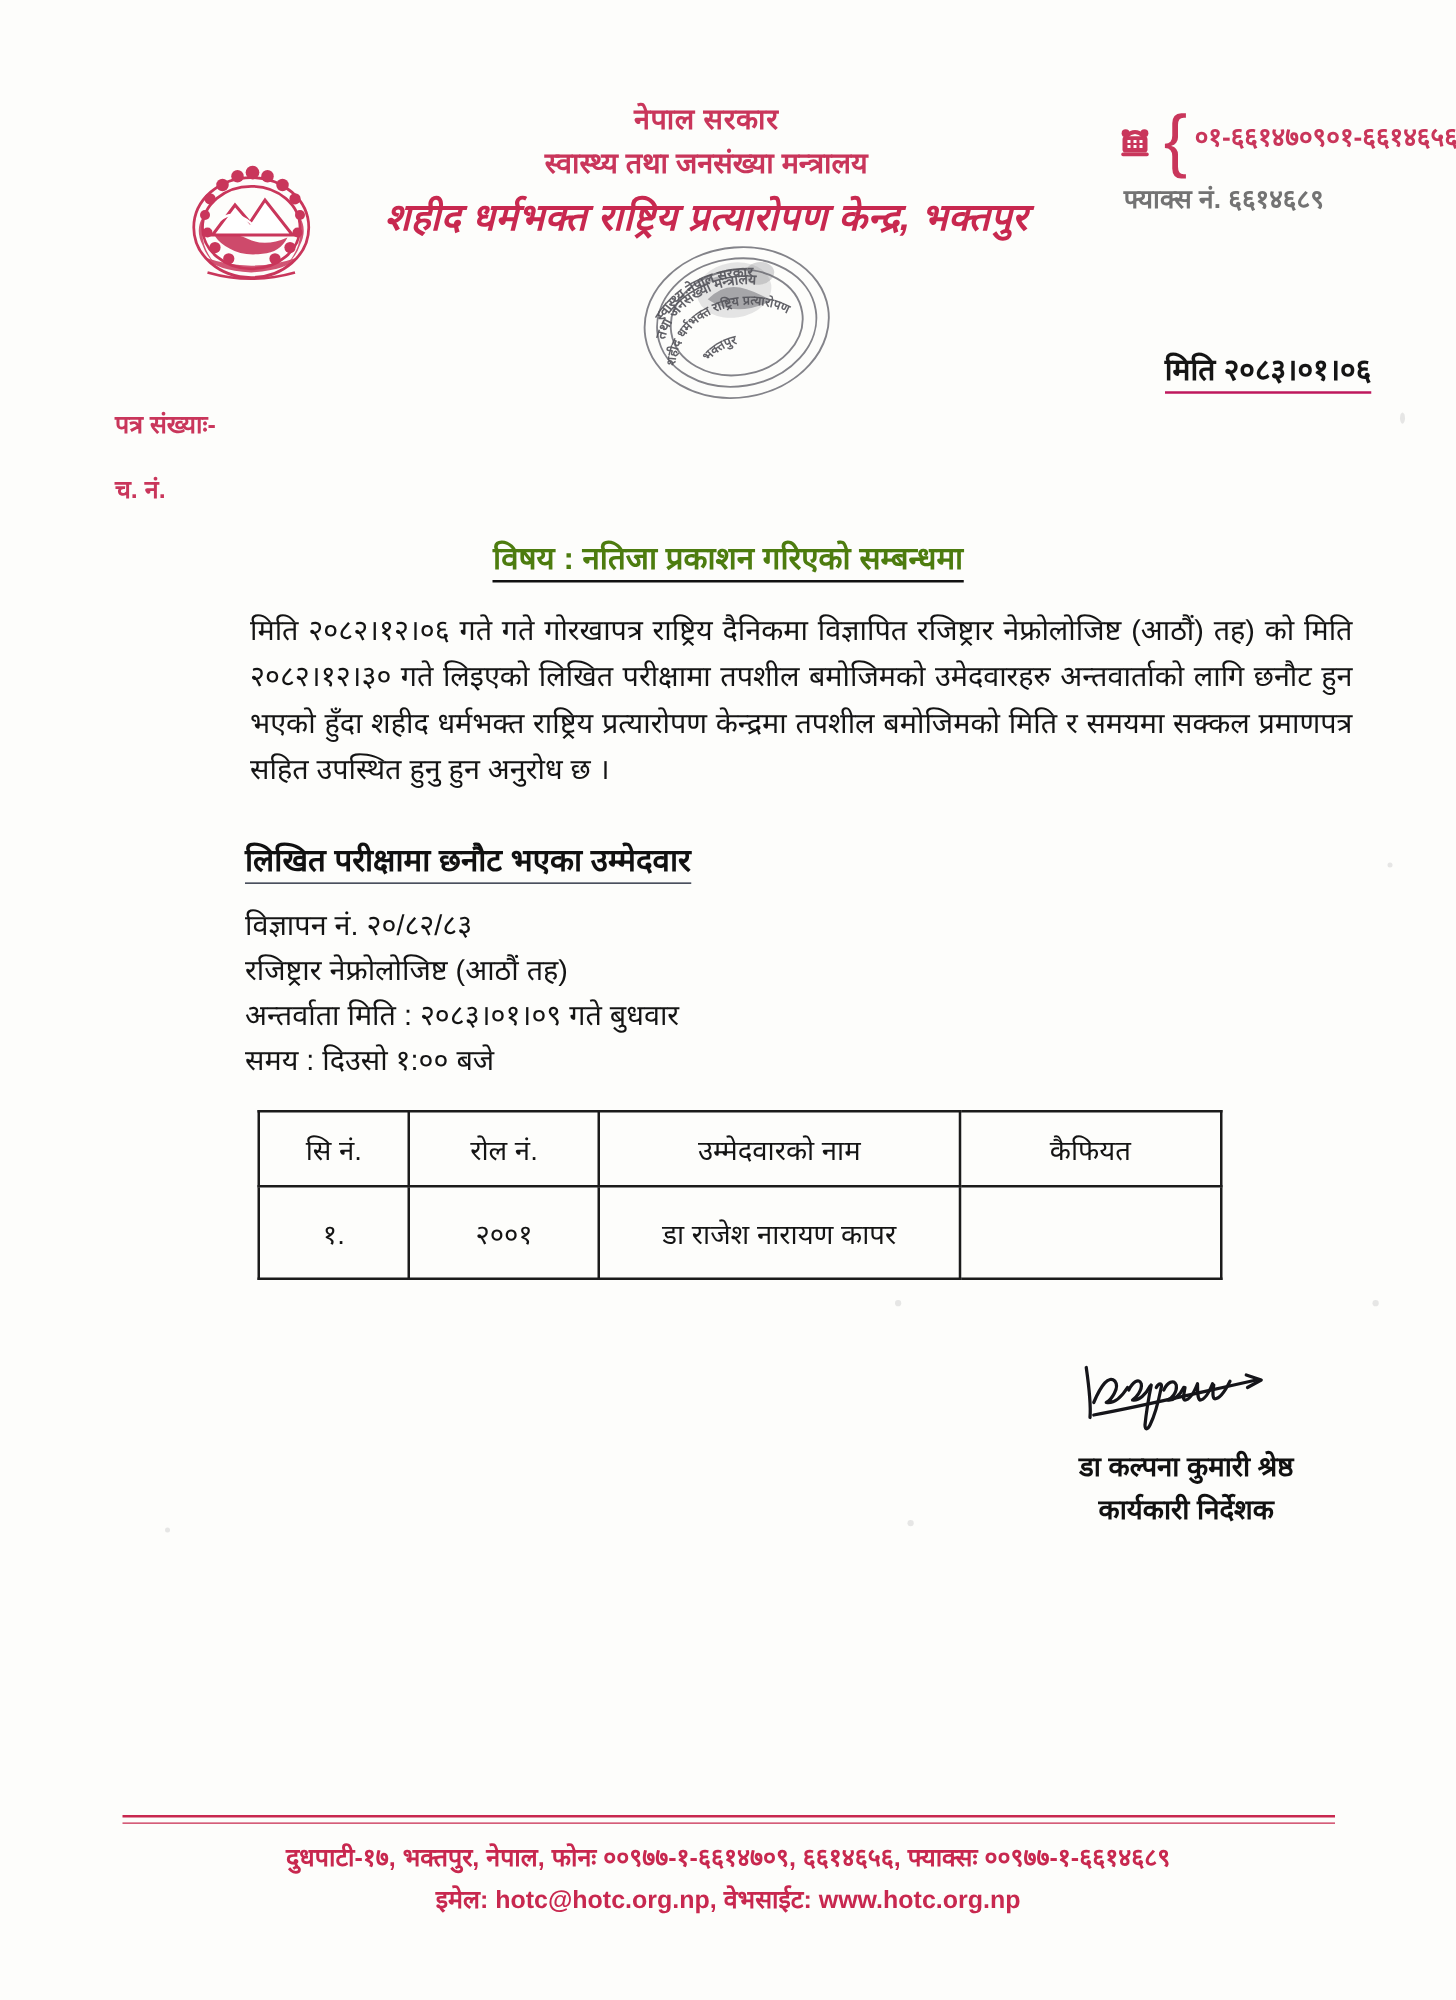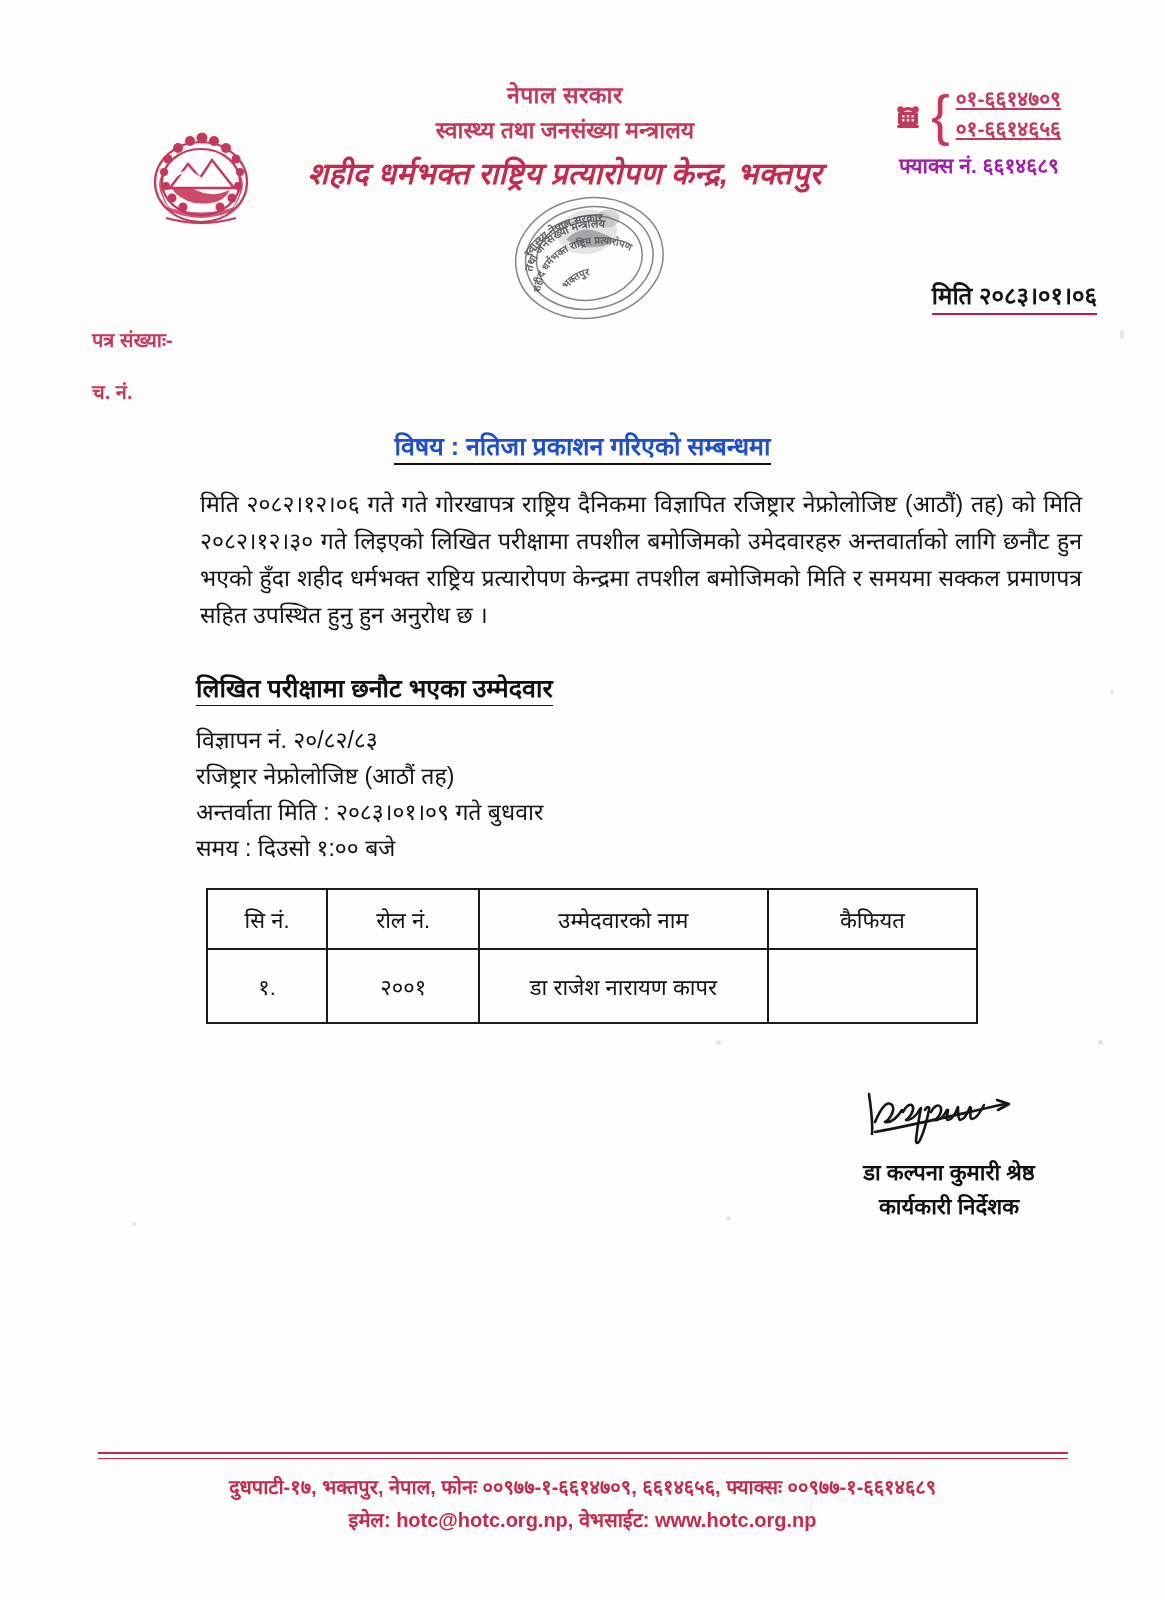--- a/index.html
+++ b/index.html
@@ -96,33 +96,31 @@
   .brace {
     font-size: 56px;
     line-height: 52px;
     font-weight: 300;
     color: #c9365b;
     margin-left: 2px;
     margin-top: 2px;
   }
   .phone-nums {
     display: flex;
-    flex-direction: column;
     font-size: 21px;
     font-weight: 700;
     line-height: 1.45;
     color: #c9365b;
-    text-decoration: underline;
   }
   .fax-line {
     margin-top: 6px;
     margin-left: 6px;
     font-size: 21px;
     font-weight: 700;
-    color: #a21caf;
+    color: #737373;
     white-space: nowrap;
   }
 
   
   .stamp {
     position: absolute;
     left: 492px;
     top: 192px;
     width: 196px;
     height: 140px;
@@ -155,21 +153,21 @@
 
   
   .subject {
     position: absolute;
     left: 0;
     top: 428px;
     width: 1165px;
     text-align: center;
     font-size: 25px;
     font-weight: 700;
-    color: #1d4ed8;
+    color: #4d7c0f;
   }
   .subject span {
     border-bottom: 2px solid #111;
     padding-bottom: 3px;
   }
 
   
   .body-text {
     position: absolute;
     left: 196px;

